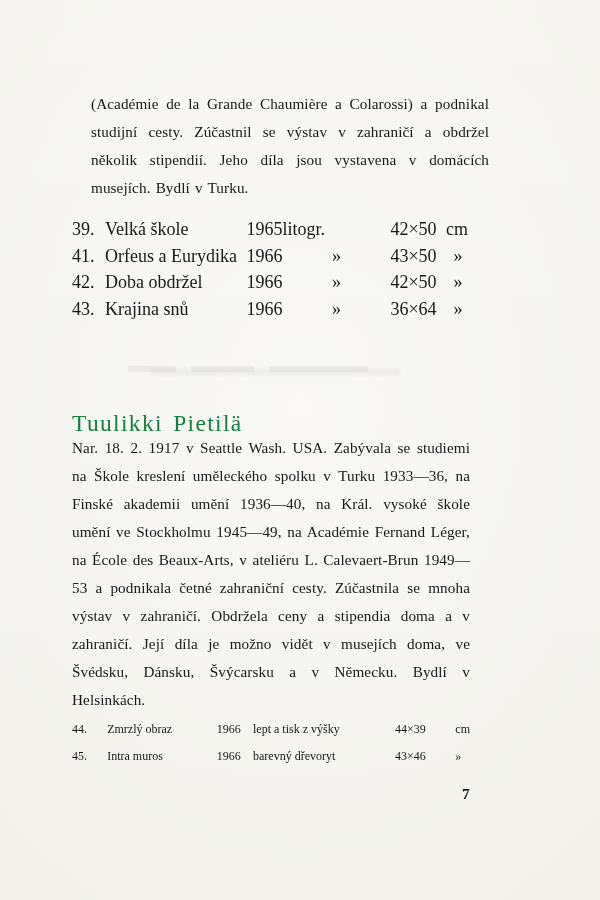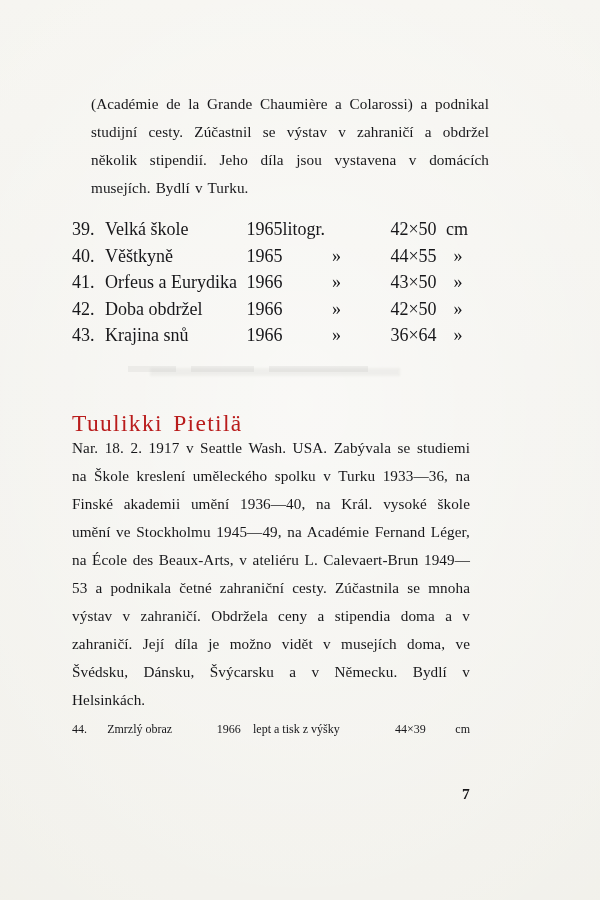--- a/index.html
+++ b/index.html
@@ -121,21 +121,21 @@
 
   .heading {
     position: absolute;
     top: 389px;
     left: 0;
     font-size: 23.5px;
     line-height: 28px;
     letter-spacing: 1.35px;
     word-spacing: 3px;
     font-weight: 400;
-    color: #b91c1c;
+    color: #15803d;
     font-family: "Liberation Serif", "DejaVu Serif", serif;
   }
 
   #bio-paragraph {
     position: absolute;
     top: 434px;
     left: 0;
     width: 398px;
   }
 
@@ -175,28 +175,20 @@
       <tbody>
         <tr>
           <td class="c-num">39.</td>
           <td class="c-title">Velká škole</td>
           <td class="c-year">1965</td>
           <td class="c-tech">litogr.</td>
           <td class="c-dim">42×50</td>
           <td class="c-unit">cm</td>
         </tr>
         <tr>
-          <td class="c-num">40.</td>
-          <td class="c-title">Věštkyně</td>
-          <td class="c-year">1965</td>
-          <td class="c-tech"><span class="ditto">»</span></td>
-          <td class="c-dim">44×55</td>
-          <td class="c-unit"><span class="unit-ditto">»</span></td>
-        </tr>
-        <tr>
           <td class="c-num">41.</td>
           <td class="c-title">Orfeus a Eurydika</td>
           <td class="c-year">1966</td>
           <td class="c-tech"><span class="ditto">»</span></td>
           <td class="c-dim">43×50</td>
           <td class="c-unit"><span class="unit-ditto">»</span></td>
         </tr>
         <tr>
           <td class="c-num">42.</td>
           <td class="c-title">Doba obdržel</td>
@@ -223,19 +215,27 @@
     <table class="catalog-table" id="table-two">
       <tbody>
         <tr>
           <td class="c-num">44.</td>
           <td class="c-title">Zmrzlý obraz</td>
           <td class="c-year">1966</td>
           <td class="c-tech">lept a tisk z výšky</td>
           <td class="c-dim">44×39</td>
           <td class="c-unit">cm</td>
         </tr>
+        <tr>
+          <td class="c-num">45.</td>
+          <td class="c-title">Intra muros</td>
+          <td class="c-year">1966</td>
+          <td class="c-tech">barevný dřevoryt</td>
+          <td class="c-dim">43×46</td>
+          <td class="c-unit">»</td>
+        </tr>
       </tbody>
     </table>
 
   </div>
 
   <div class="page-number">7</div>
 </div>
 
 </body></html>

